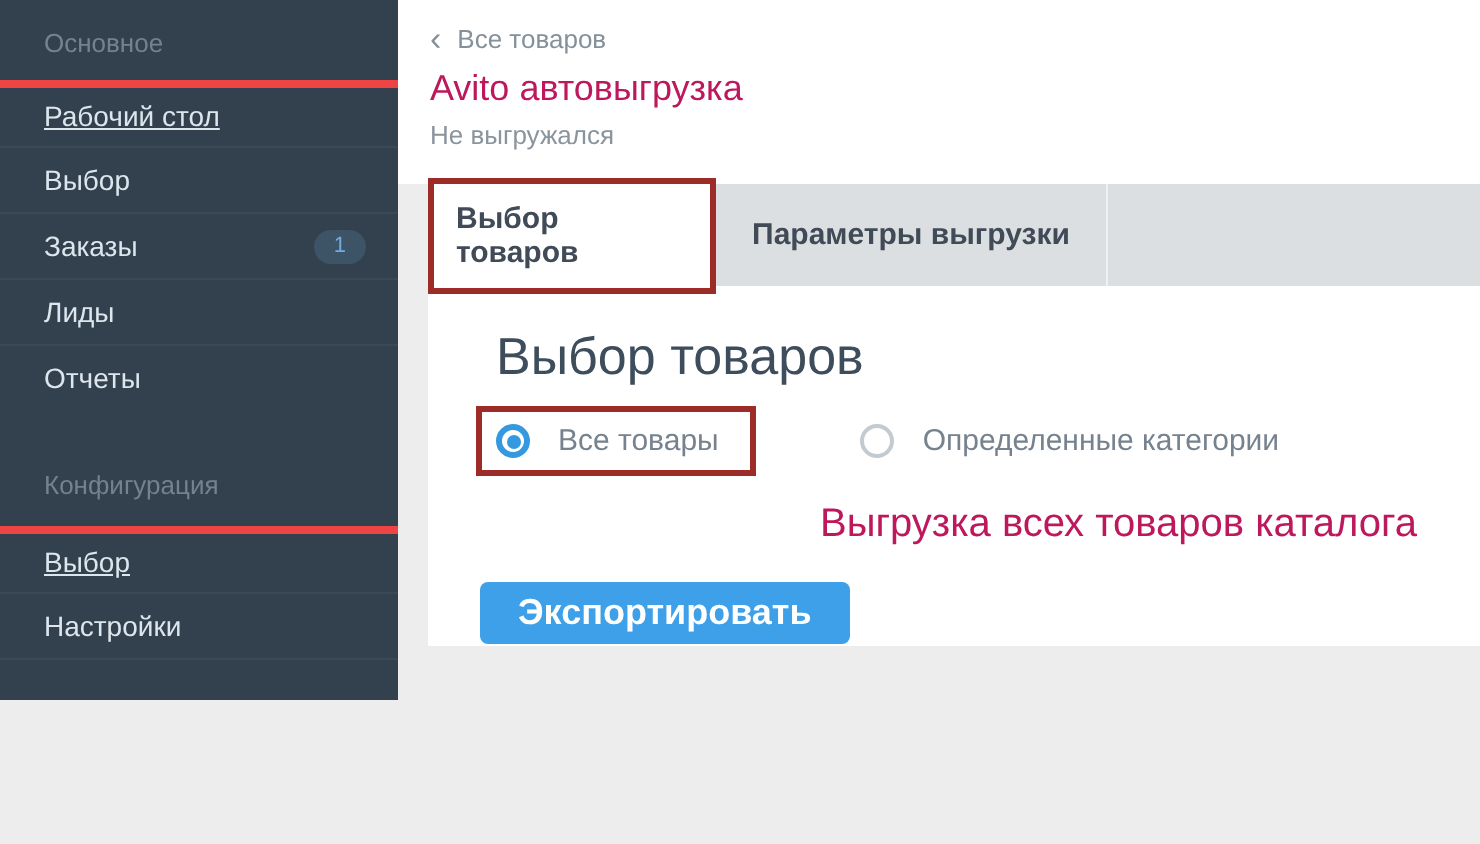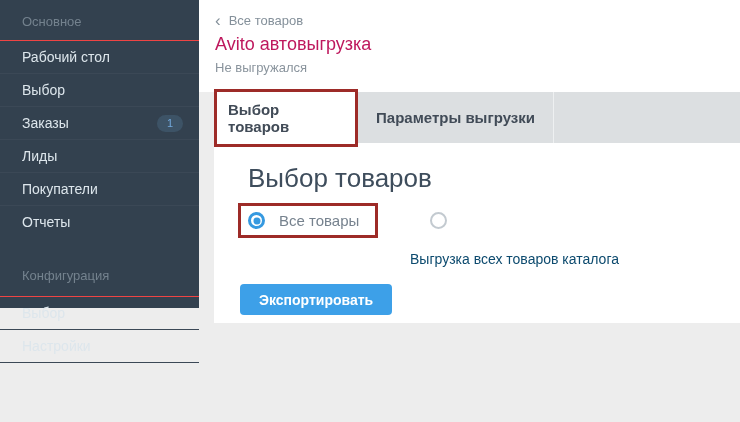--- a/index.html
+++ b/index.html
@@ -2,29 +2,29 @@
 <html><head>
 <meta charset="utf-8">
 <style>
   * { margin:0; padding:0; box-sizing:border-box; }
   html,body { width:740px; height:422px; overflow:hidden;
     font-family:"Liberation Sans", sans-serif; background:#ededed; }
 
   .app { display:flex; width:740px; height:422px; }
 
   
-  .sidebar { width:199px; min-width:199px; height:308px; background:#33414f; }
+  .sidebar { width:199px; min-width:199px; height:350px; background:#33414f; }
   .side-header { height:40px; line-height:44px; padding-left:22px;
     color:#74828e; font-size:13px; }
   .section-config .side-header { height:58px; line-height:76px; }
   .nav-list { list-style:none; }
   .nav-item { height:33px; line-height:33px; padding-left:22px;
     color:#dde6ec; font-size:14px; border-top:1px solid #3b4856;
     cursor:pointer; display:flex; align-items:center; }
-  .nav-item:first-child { border-top:1px solid #ef4444; }
+  .nav-item:first-child { border-top:4px solid #ef4444;text-decoration:underline; }
   .section-config .nav-list { border-bottom:1px solid #3b4856; }
   .nav-item .flex-spacer { flex:1; }
   .badge { background:#3d5366; color:#73a9dd; font-size:11px;
     border-radius:10px; padding:3px 10px; margin-right:16px; line-height:1; }
 
   
   .main { flex:1; background:#ededed; }
 
   .page-header { background:#ffffff; height:92px; padding:12px 0 0 16px; }
   .back-link { color:#84909a; font-size:13px; cursor:pointer; display:inline-flex;
@@ -47,24 +47,24 @@
   .radio-group { display:inline-flex; align-items:center; gap:14px;
     font-size:15px; color:#76828e; cursor:pointer; }
   .radio-group.annotated { border:3px solid #9d2b28; padding:6px 16px 6px 7px; }
   .radio-group + .radio-group { margin-left:52px; }
   .radio { width:17px; height:17px; border-radius:50%; background:#fff;
     border:2px solid #c3cad0; position:relative; }
   .radio.checked { border:3px solid #3599e0; }
   .radio.checked::after { content:""; position:absolute; width:7px; height:7px;
     border-radius:50%; background:#3599e0; left:50%; top:50%;
     transform:translate(-50%,-50%); }
-  .help-text { margin-top:13px; margin-left:162px; color:#0c4a6e; font-size:14px; }
+  .help-text { margin-top:13px; margin-left:162px; color:#be185d; font-size:20px; }
   .export-btn { display:inline-block; margin-top:17px; margin-left:-8px;
     background:#3da0e8; color:#ffffff; border:none; border-radius:4px;
-    height:31px; padding:0 19px; font-size:14px; font-weight:700;
+    height:31px; padding:0 19px; font-size:18px; font-weight:700;
     font-family:"Liberation Sans", sans-serif; cursor:pointer; }
 </style>
 </head>
 <body>
 
 <div class="app">
 
   <nav class="sidebar">
     <div class="section-main">
       <div class="side-header">Основное</div>
@@ -75,23 +75,20 @@
         <li class="nav-item">
           <span>Выбор</span>
         </li>
         <li class="nav-item">
           <span>Заказы</span>
           <span class="flex-spacer"></span>
           <span class="badge">1</span>
         </li>
         <li class="nav-item">
           <span>Лиды</span>
-        </li>
-        <li class="nav-item">
-          <span>Покупатели</span>
         </li>
         <li class="nav-item">
           <span>Отчеты</span>
         </li>
       </ul>
     </div>
     <div class="section-config">
       <div class="side-header">Конфигурация</div>
       <ul class="nav-list">
         <li class="nav-item">
@@ -129,20 +126,21 @@
     <section class="panel">
       <h2 class="content-heading">Выбор товаров</h2>
 
       <div class="radio-row">
         <label class="radio-group annotated">
           <span class="radio checked"></span>
           <span>Все товары</span>
         </label>
         <label class="radio-group">
           <span class="radio"></span>
+          <span>Определенные категории</span>
         </label>
       </div>
 
       <div class="help-text">Выгрузка всех товаров каталога</div>
 
       <button class="export-btn">Экспортировать</button>
     </section>
 
   </div>
 </div>

